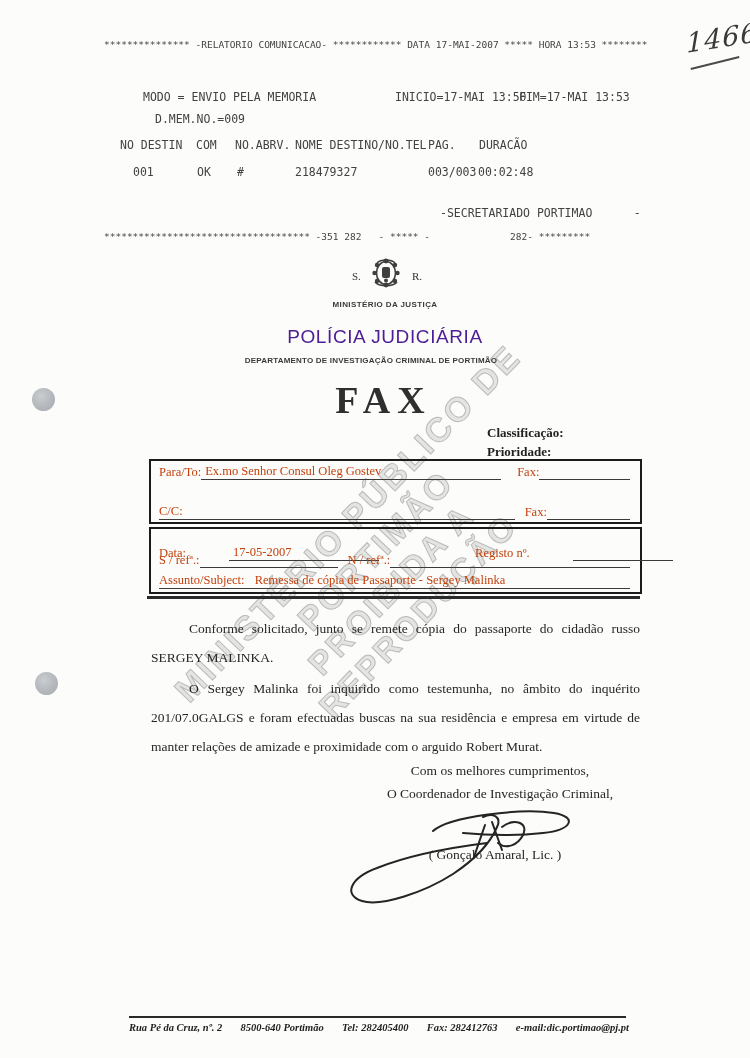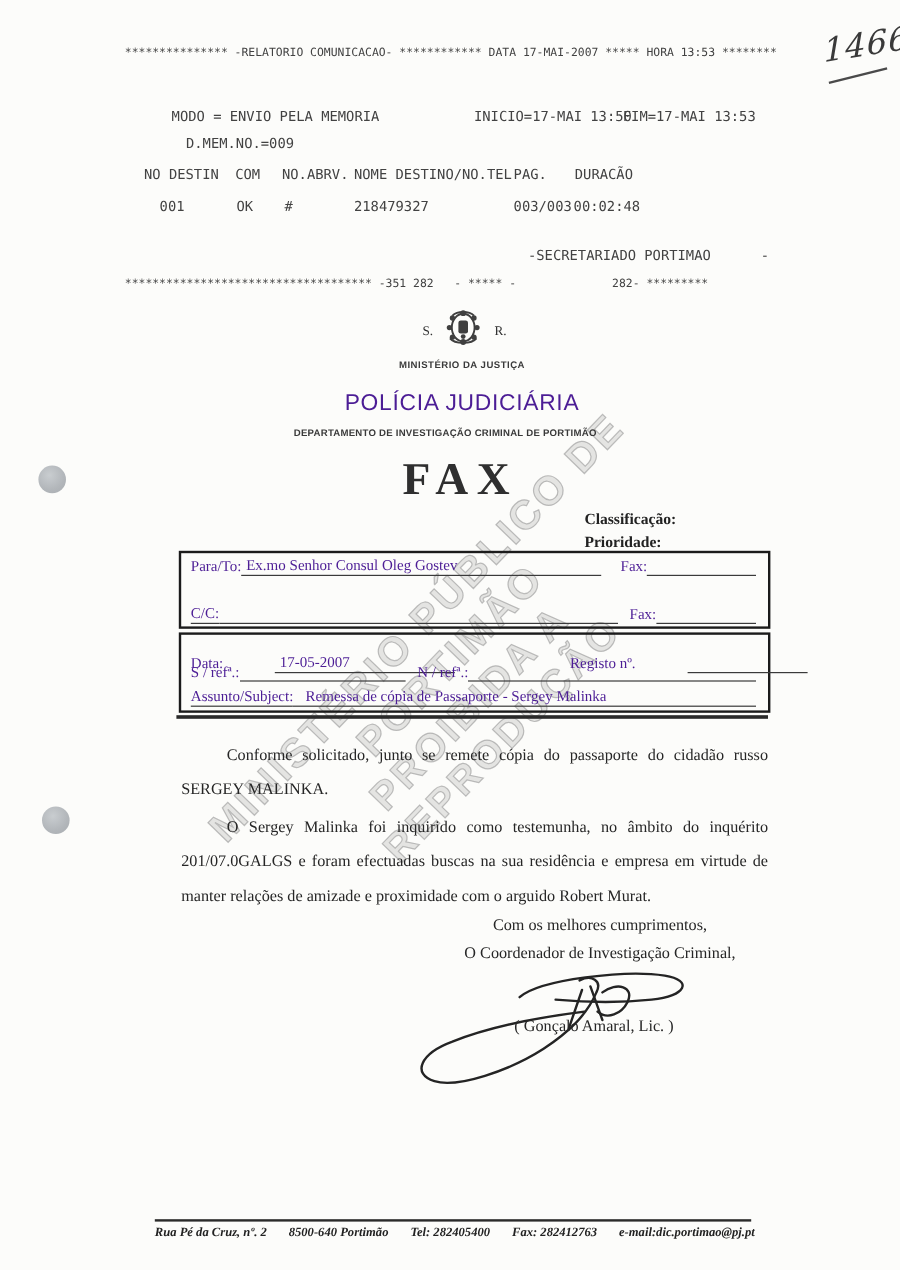--- a/index.html
+++ b/index.html
@@ -21,21 +21,21 @@
   .handnum-line{width:50px;height:2px;background:#4a4a4a;transform:rotate(-14deg);}
   
   .lh-sr{font-size:11px;color:#333;}
   .ministry{font-family:"Liberation Sans",sans-serif;font-weight:bold;font-size:8px;letter-spacing:.4px;color:#3a3a3a;text-align:center;}
   .org{font-family:"Liberation Sans",sans-serif;font-size:19px;letter-spacing:.6px;color:#4c1d95;text-align:center;}
   .dept{font-family:"Liberation Sans",sans-serif;font-weight:bold;font-size:8px;letter-spacing:.2px;color:#3a3a3a;text-align:center;}
   .fax-title{font-family:"Liberation Serif",serif;font-weight:bold;font-size:38px;letter-spacing:7px;color:#2f2f2f;text-align:center;}
   .classif{font-weight:bold;font-size:13px;line-height:19px;color:#222;}
   
   .fbox{border:2px solid #1b1b1b;background:transparent;}
-  .frow{position:absolute;left:8px;right:10px;display:flex;align-items:flex-end;font-size:12.5px;color:#4c1d95;}
+  .frow{position:absolute;left:8px;right:10px;display:flex;align-items:flex-end;font-size:12.5px;color:#c2410c;}
   .lbl{white-space:pre;}
   .ul{border-bottom:1px solid #3a3a3a;}
   .val{border-bottom:1px solid #3a3a3a;white-space:pre;padding:0 4px;}
   .line{border-bottom:1px solid #3a3a3a;height:13px;}
   .grow{flex:1 1 auto;}
   .sp10{width:10px;flex:0 0 auto;}
   .sp16{width:16px;flex:0 0 auto;}
   .heavy-rule{background:#2a2a2a;}
   
   .para{width:489px;font-size:13.5px;line-height:29px;text-align:justify;text-indent:38px;color:#262626;}

